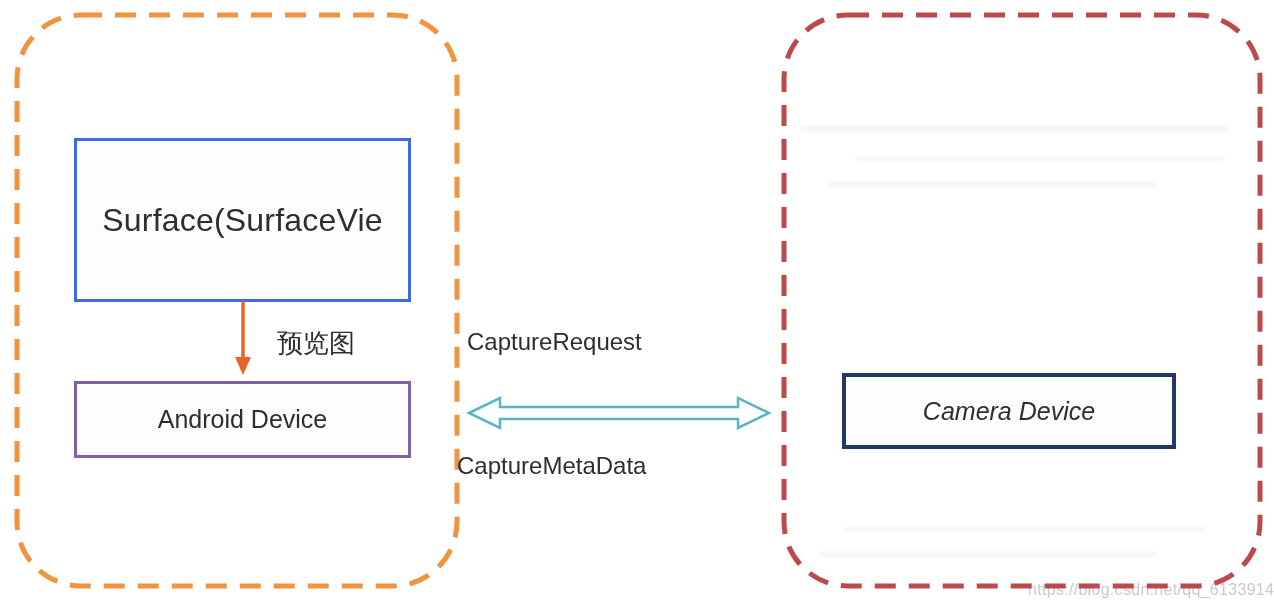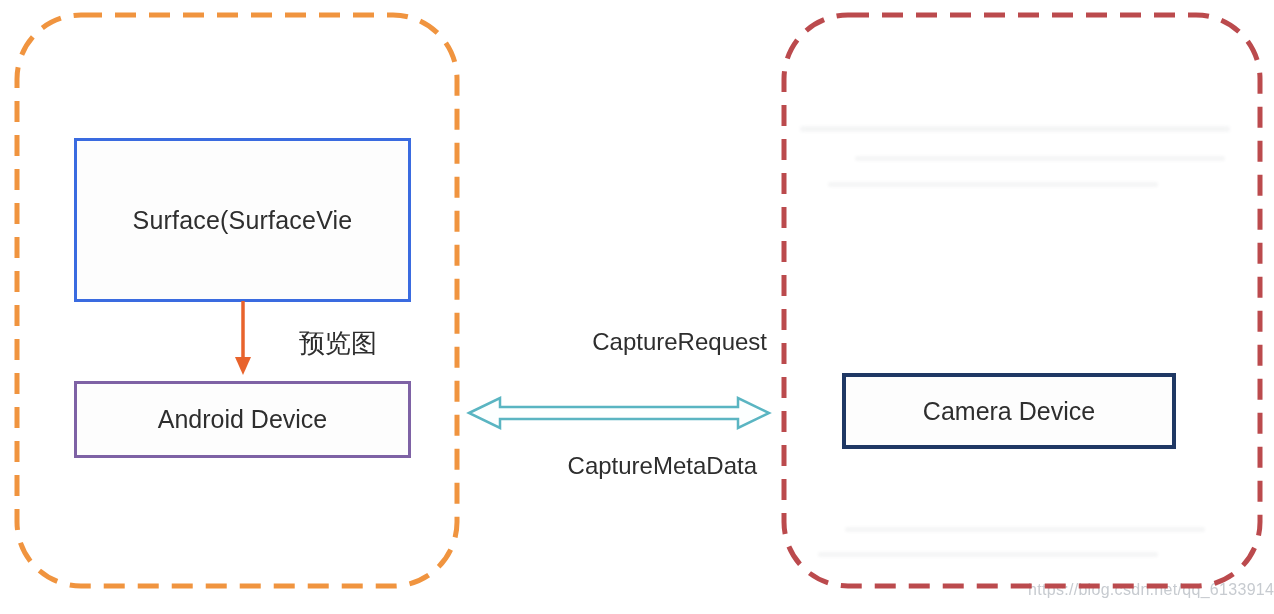--- a/index.html
+++ b/index.html
@@ -23,42 +23,43 @@
     display: flex;
     align-items: center;
     justify-content: center;
   }
   .surface-box {
     left: 74px; top: 138px; width: 337px; height: 164px;
     border: 3px solid #3A6BE0;
   }
   .surface-box .wrap-text {
     text-align: left;
-    font-size: 25px;
+    font-size: 32px;
     line-height: 35px;
     letter-spacing: 0.2px;
   }
   .surface-box .wrap-text span { display: block; }
 
   .android-box {
     left: 74px; top: 374px; width: 337px; height: 77px;
     border: 3px solid #7E62A5;
     font-size: 25px;
     margin-top: 7px;
   }
   .camera-box {
     left: 842px; top: 373px; width: 334px; height: 76px;
     border: 4px solid #1F3864;
     font-size: 25px;
+    font-style: italic;
   }
 
   
   .txt-label {
     position: absolute;
-    text-align: right;
+    text-align: left;
     font-size: 24px;
     line-height: 30px;
     white-space: nowrap;
   }
   .preview-label {
     left: 277px; top: 328px; width: 100px;
     font-size: 26px;
   }
   .capture-request { left: 467px; top: 327px; width: 300px; }
   .pipeline-label  { left: 466px; top: 364px; width: 300px; }

